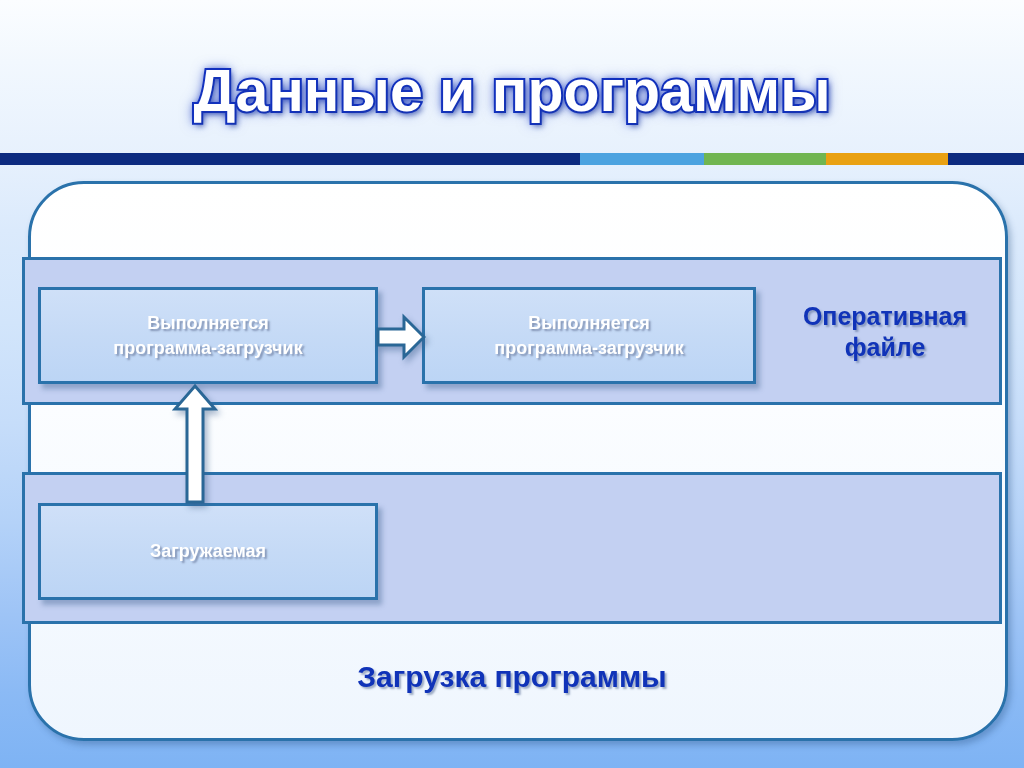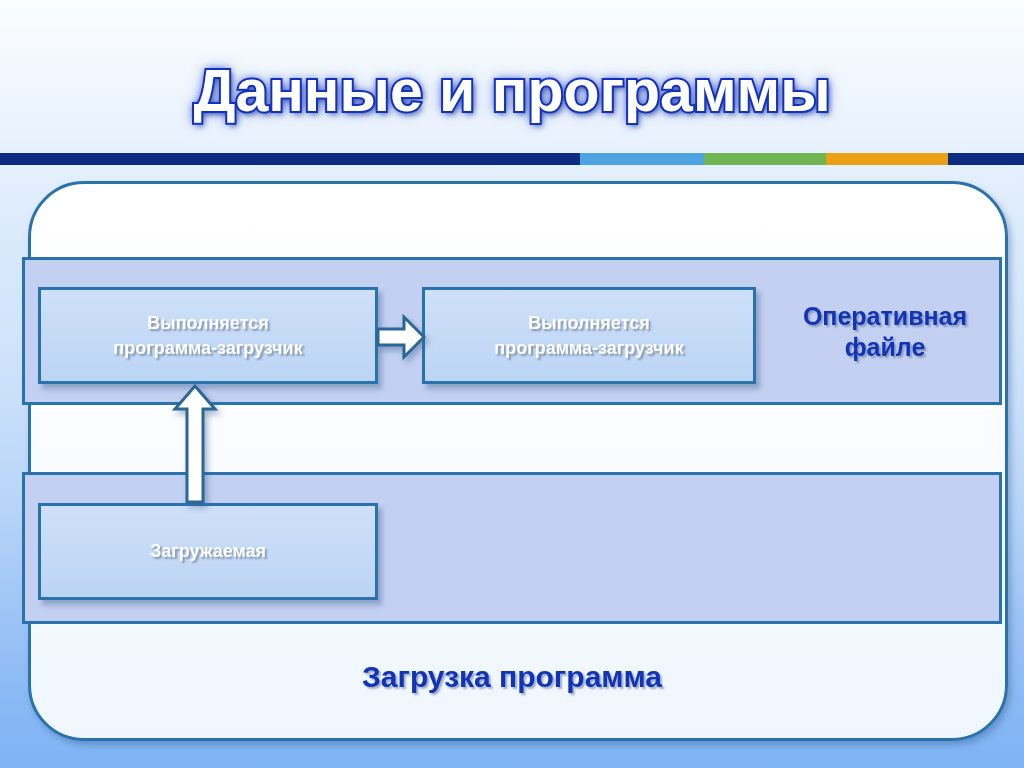--- a/index.html
+++ b/index.html
@@ -225,15 +225,15 @@
   </div>
 
   <svg id="arrow-right" viewBox="0 0 50 48">
     <polygon points="2,16 28,16 28,4 48,24 28,44 28,32 2,32" fill="#ffffff" stroke="#2a6796" stroke-width="3" stroke-linejoin="miter"></polygon>
   </svg>
 
   <svg id="arrow-up" viewBox="0 0 46 122">
     <polygon points="23,3 43,26 31,26 31,119 15,119 15,26 3,26" fill="#ffffff" stroke="#2a6796" stroke-width="3" stroke-linejoin="miter"></polygon>
   </svg>
 
-  <div id="caption">Загрузка программа</div>
+  <div id="caption">Загрузка программы</div>
 
 </div>
 
 </body></html>

